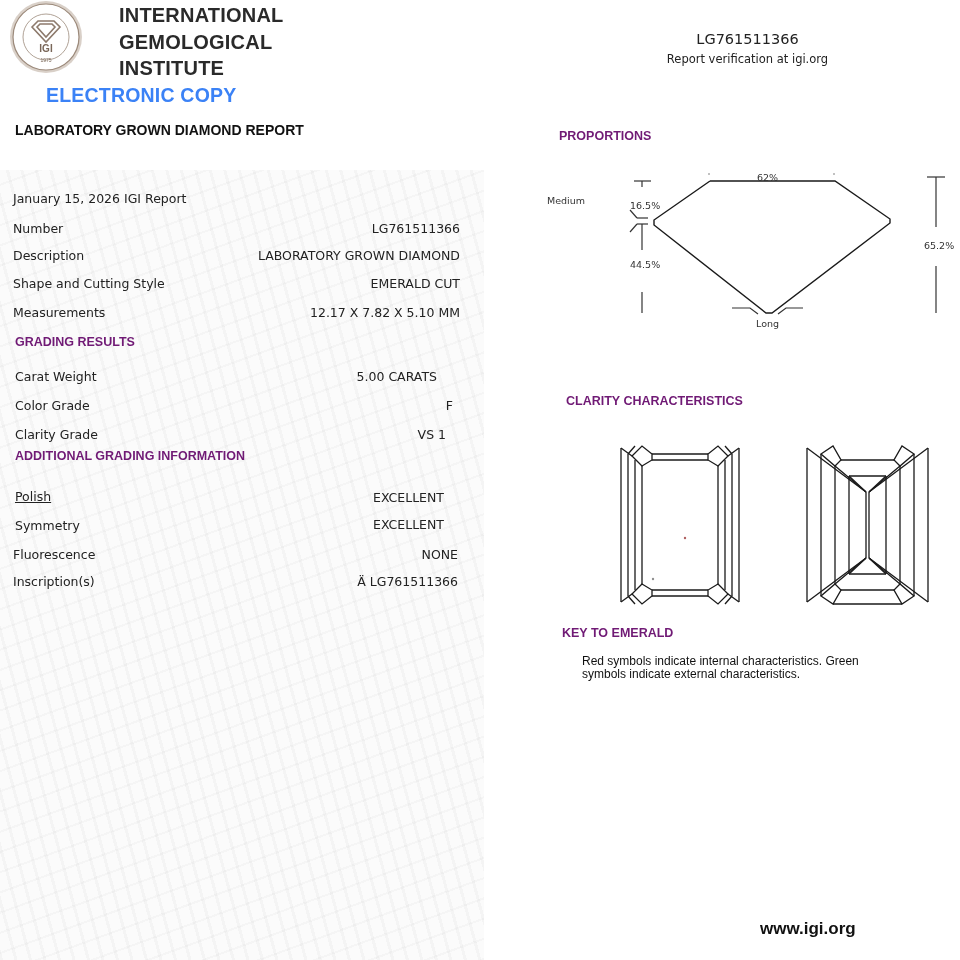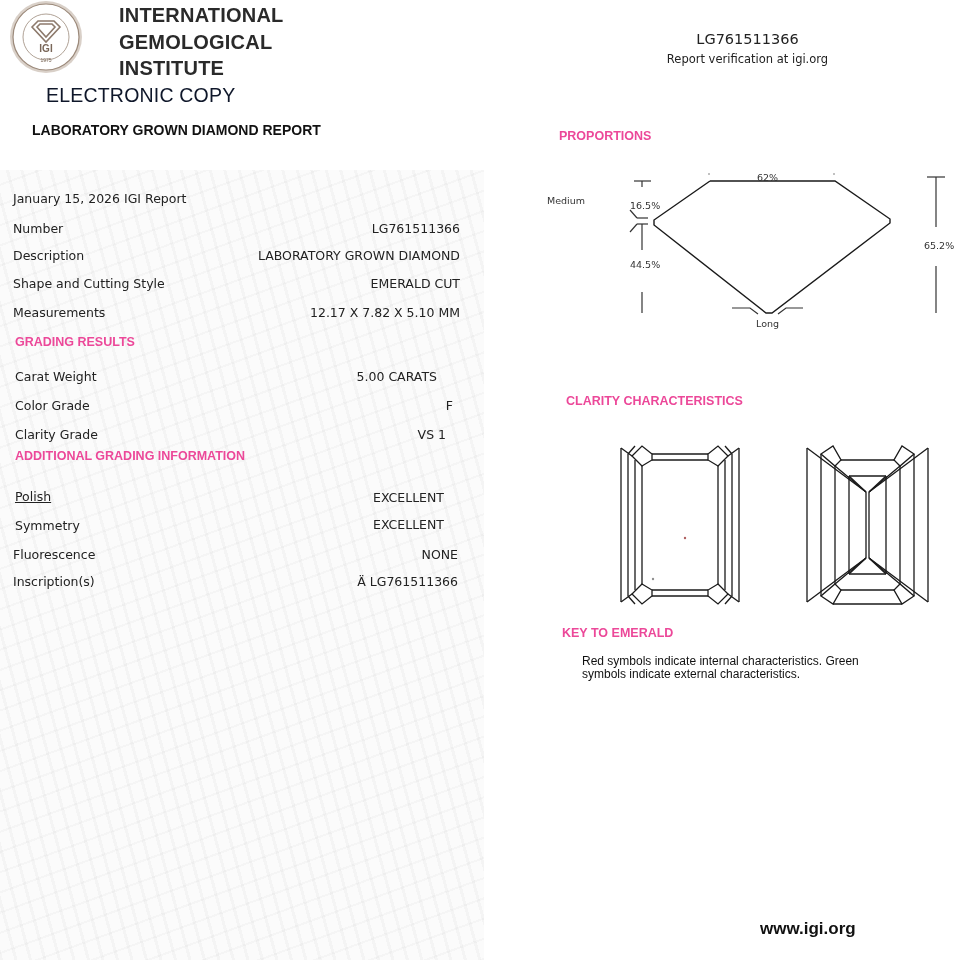--- a/index.html
+++ b/index.html
@@ -16,31 +16,31 @@
       repeating-linear-gradient(75deg, rgba(0,0,0,0.028) 0 3px, transparent 3px 14px),
       repeating-linear-gradient(-20deg, rgba(0,0,0,0.022) 0 2px, transparent 2px 19px);
   }
   .logo-seal { position: absolute; left: 2px; top: 0; width: 88px; height: 74px; }
   .brand {
     position: absolute; left: 119px; font-family: "Liberation Sans", sans-serif;
     font-weight: bold; font-size: 20px; color: #2a2a2a; letter-spacing: 0.2px;
   }
   .ecopy {
     position: absolute; left: 46px; top: 84px; font-family: "Liberation Sans", sans-serif;
-    font-weight: normal; font-size: 19.5px; color: #0f172a; letter-spacing: 0.2px;
+    font-weight: bold; font-size: 19.5px; color: #3b82f6; letter-spacing: 0.2px;
   }
   .report-title {
-    position: absolute; left: 32px; top: 122px; font-family: "Liberation Sans", sans-serif;
+    position: absolute; left: 15px; top: 122px; font-family: "Liberation Sans", sans-serif;
     font-weight: bold; font-size: 14px; color: #111;
   }
   .hdr-num { position: absolute; left: 660px; width: 175px; text-align: center; top: 31px; font-size: 14.5px; color: #222; }
   .hdr-ver { position: absolute; left: 640px; width: 215px; text-align: center; top: 52px; font-size: 11.5px; color: #222; }
   .sec-h {
     position: absolute; font-family: "Liberation Sans", sans-serif; font-weight: bold;
-    font-size: 12.5px; color: #ec4899;
+    font-size: 12.5px; color: #701a75;
   }
   .lbl { position: absolute; font-size: 12.5px; color: #222; }
   .val { position: absolute; font-size: 12.5px; color: #222; text-align: right; }
   .comments { position: absolute; left: 15px; top: 597px; width: 350px; font-size: 12.5px; line-height: 15px; color: #222; }
   .diag-lbl { position: absolute; font-size: 9.5px; color: #333; }
   .key-text {
     position: absolute; left: 582px; top: 655px; width: 300px;
     font-family: "Liberation Sans", sans-serif; font-size: 12px; line-height: 13px; color: #111;
   }
   .footer-url {

